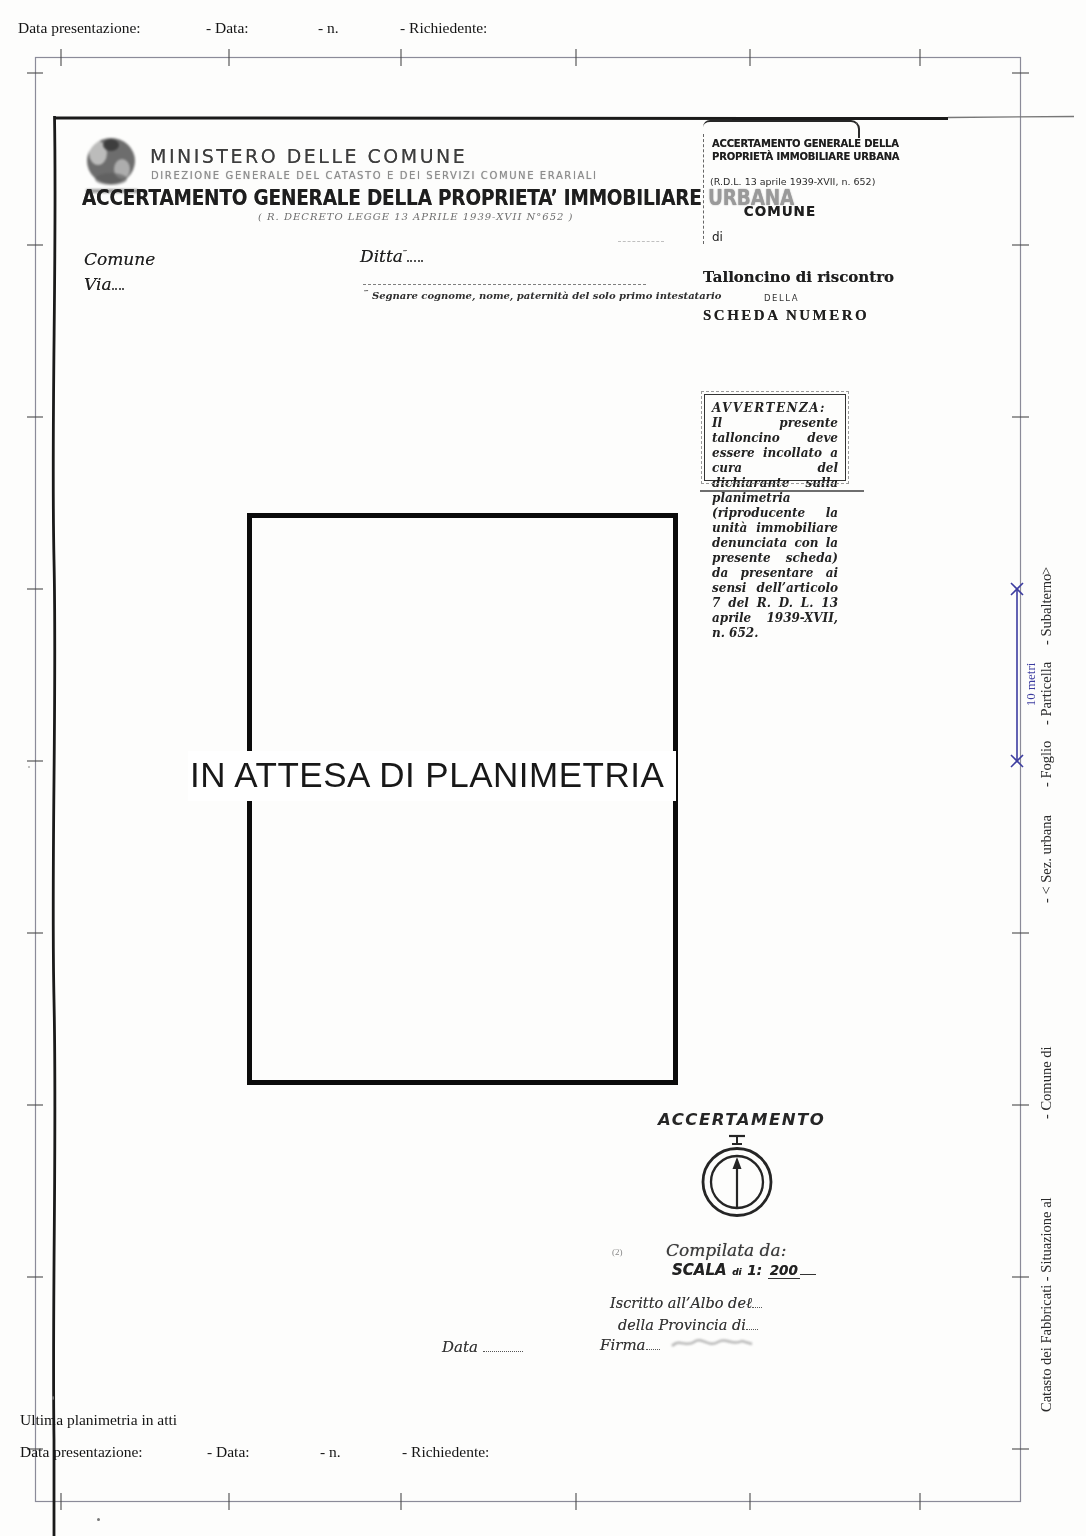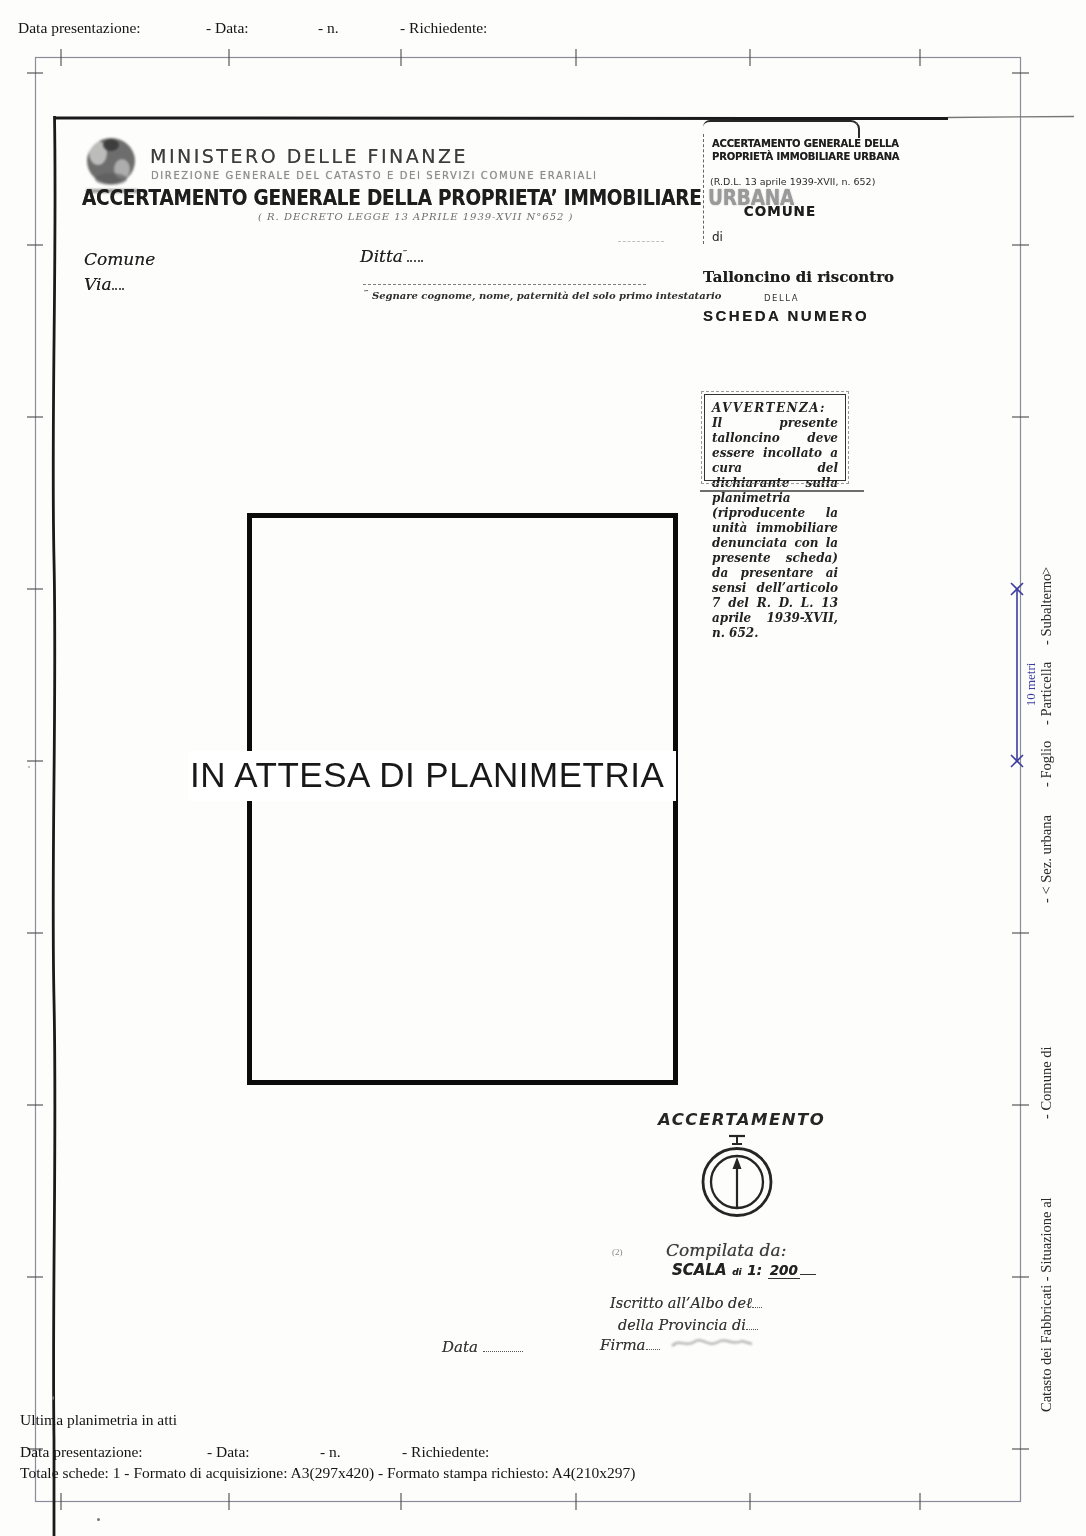--- a/index.html
+++ b/index.html
@@ -28,21 +28,21 @@
   .footnote{font-family:"DejaVu Serif",serif;font-style:italic;font-weight:700;font-size:10px;color:#2e2e2e;white-space:nowrap;}
   sup.mark{font-size:8px;vertical-align:super;}
 
   
   .tall-head{font-family:"DejaVu Sans",sans-serif;font-weight:700;font-size:10px;letter-spacing:-.2px;white-space:nowrap;}
   .tall-ref{font-family:"DejaVu Sans",sans-serif;font-size:9.5px;color:#2c2c2c;white-space:nowrap;}
   .tall-comune{font-family:"DejaVu Sans",sans-serif;font-weight:700;font-size:13.5px;letter-spacing:1px;text-align:center;}
   .tall-di{font-family:"DejaVu Sans",sans-serif;font-size:12px;}
   .tall-titolo{font-family:"DejaVu Serif",serif;font-weight:700;font-size:15px;text-align:center;white-space:nowrap;}
   .tall-della{font-family:"DejaVu Sans",sans-serif;font-size:8.5px;letter-spacing:1.5px;text-align:center;color:#333;}
-  .tall-scheda{font-family:Liberation Sans, sans-serif;font-weight:700;font-size:15px;letter-spacing:2.5px;text-align:left;white-space:nowrap;}
+  .tall-scheda{font-family:Liberation Serif, serif;font-weight:700;font-size:15px;letter-spacing:2.5px;text-align:left;white-space:nowrap;}
   .avvert{border:1.5px solid #333;outline:1px dashed #999;outline-offset:2px;background:#fdfdfc;
           font-family:"DejaVu Serif",serif;font-style:italic;font-weight:700;font-size:12px;line-height:1.25;
           text-align:justify;color:#222;padding:6px 7px;box-sizing:border-box;}
   .avvert .avl{letter-spacing:1.5px;}
 
   
   .big-box{border:5px solid #0b0b0b;}
   .big-text{font-family:"Liberation Sans",sans-serif;font-size:35px;letter-spacing:.5px;color:#181818;
             background:#fff;padding:4px 12px 6px 2px;white-space:nowrap;z-index:6;}
 
@@ -126,21 +126,21 @@
 
   <svg class="abs" style="left:82px;top:135px;z-index:2;filter:blur(1px);" width="58" height="62">
     <ellipse cx="29" cy="26" rx="24" ry="23" fill="#494949" opacity=".8"></ellipse>
     <ellipse cx="16" cy="18" rx="9" ry="12" fill="#fdfdfc" opacity=".55"></ellipse>
     <ellipse cx="40" cy="34" rx="8" ry="10" fill="#fdfdfc" opacity=".45"></ellipse>
     <ellipse cx="29" cy="10" rx="8" ry="6" fill="#3a3a3a" opacity=".9"></ellipse>
     <ellipse cx="29" cy="44" rx="16" ry="6" fill="#5a5a5a" opacity=".6"></ellipse>
     <rect x="4" y="54" width="52" height="4" fill="#6b6b6b" opacity=".65" rx="1"></rect>
   </svg>
 
-  <div class="abs min-title scan" style="left:150px;top:145px;z-index:2;">MINISTERO  DELLE  FINANZE</div>
+  <div class="abs min-title scan" style="left:150px;top:145px;z-index:2;">MINISTERO  DELLE  COMUNE</div>
   <div class="abs min-sub" style="left:151px;top:170px;z-index:2;">DIREZIONE  GENERALE  DEL  CATASTO  E  DEI  SERVIZI  COMUNE  ERARIALI</div>
   <div class="abs stamp scan" style="left:82px;top:186px;z-index:2;"><span>ACCERTAMENTO GENERALE DELLA PROPRIETA’ IMMOBILIARE </span><span class="faded">URBANA</span></div>
   <div class="abs stamp-ref" style="left:258px;top:211px;z-index:2;">( R. DECRETO LEGGE 13 APRILE 1939-XVII N°652 )</div>
 
   <div class="abs smudge-line" style="left:618px;top:241px;width:46px;z-index:2;"></div>
 
   <div class="abs hand scan" style="left:84px;top:249px;z-index:2;">Comune</div>
   <div class="abs hand scan" style="left:360px;top:246px;z-index:2;"><span>Ditta</span><sup class="mark">‴</sup><span class="leader" style="width:16px;"></span></div>
   <div class="abs hand scan" style="left:84px;top:274px;z-index:2;"><span>Via</span><span class="leader" style="width:12px;"></span></div>
   <div class="abs dashline" style="left:363px;top:284px;width:283px;z-index:2;"></div>
@@ -187,21 +187,20 @@
     <path d="M4,14 C12,6 18,16 26,10 C34,4 40,16 50,10 C58,5 64,14 74,9 L84,12" stroke="#8a8a8a" stroke-width="2.5" fill="none"></path>
   </svg>
 
   <div class="abs meta" style="left:20px;top:1411px;z-index:2;">Ultima planimetria in atti</div>
   <div>
     <span class="abs meta" style="left:20px;top:1443px;z-index:2;">Data presentazione:</span>
     <span class="abs meta" style="left:207px;top:1443px;z-index:2;">- Data:</span>
     <span class="abs meta" style="left:320px;top:1443px;z-index:2;">- n.</span>
     <span class="abs meta" style="left:402px;top:1443px;z-index:2;">- Richiedente:</span>
   </div>
-  <div class="abs meta" style="left:20px;top:1464px;z-index:2;">Totale schede: 1 - Formato di acquisizione: A3(297x420)  - Formato stampa richiesto: A4(210x297)</div>
 
   <div class="abs sidebar" style="left:1038px;top:1437px;width:870px;z-index:2;">
     <span style="left:25px;">Catasto dei Fabbricati - Situazione al</span>
     <span style="left:318px;">- Comune di</span>
     <span style="left:534px;">- &lt; Sez. urbana</span>
     <span style="left:650px;">- Foglio</span>
     <span style="left:712px;">- Particella</span>
     <span style="left:792px;">- Subalterno</span>
     <span style="left:862px;">&gt;</span>
   </div>

